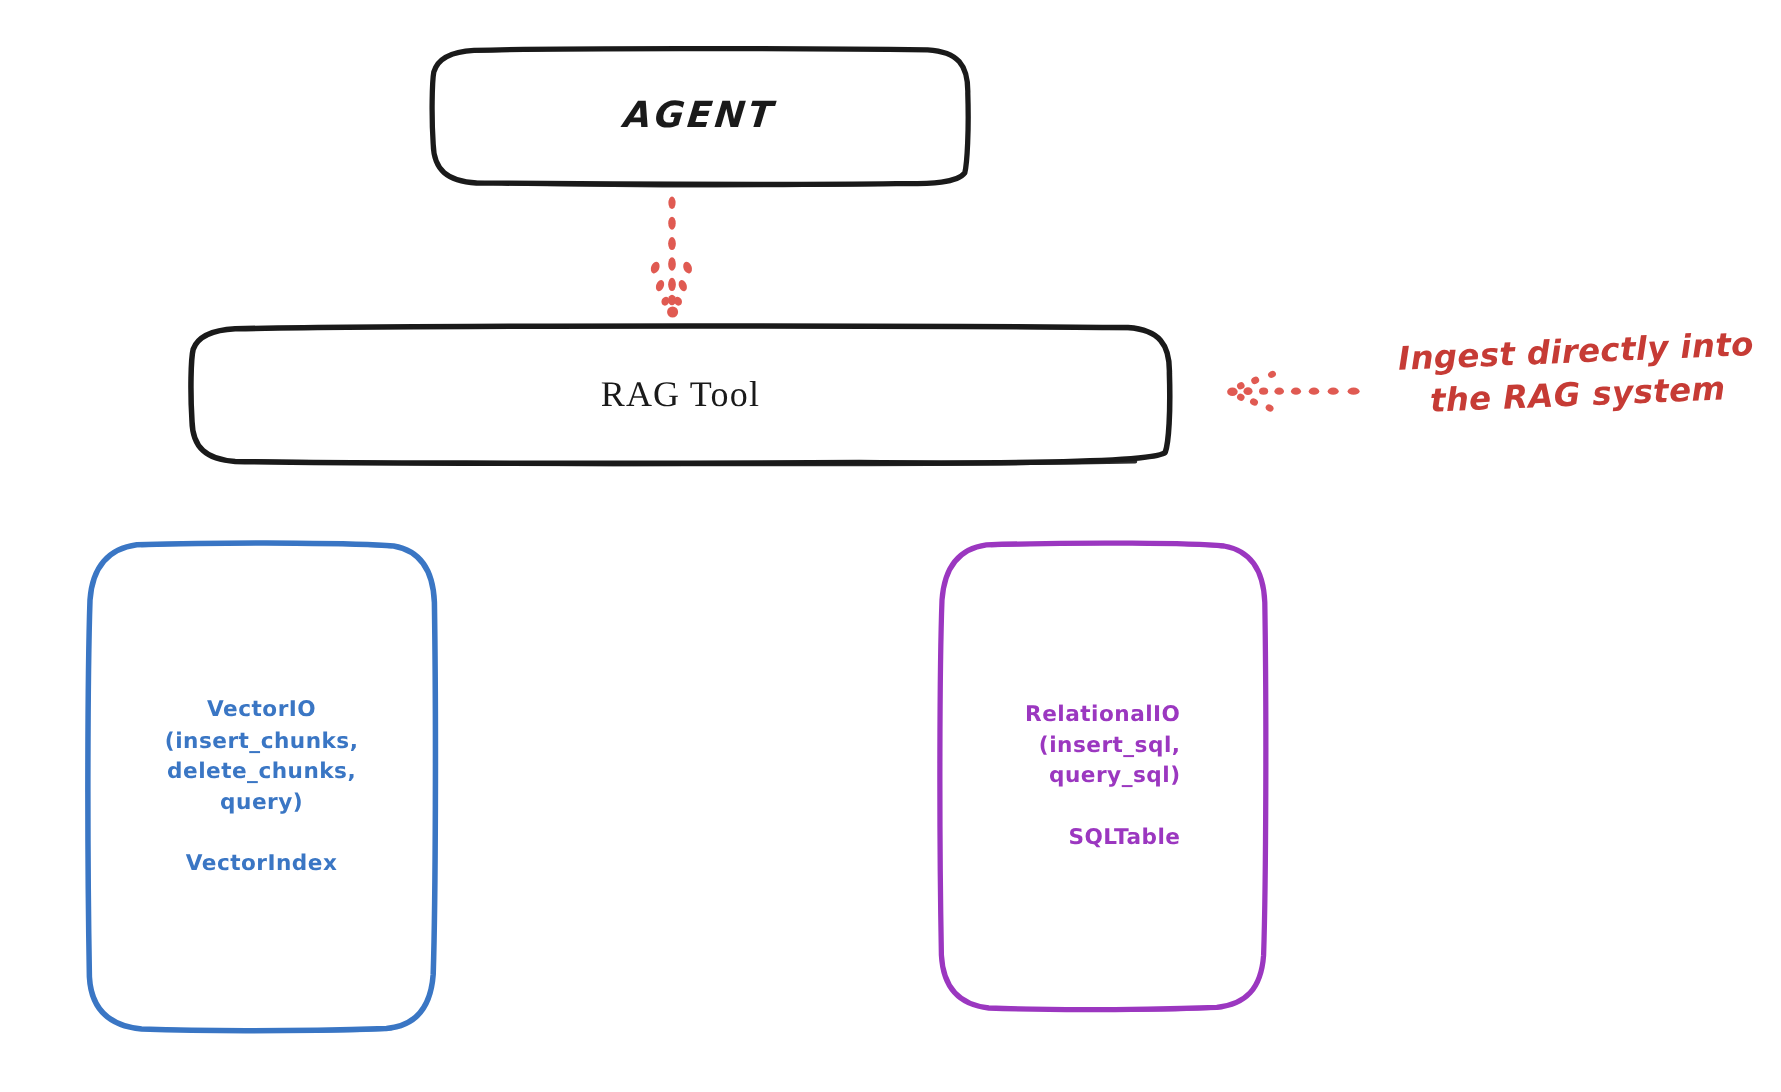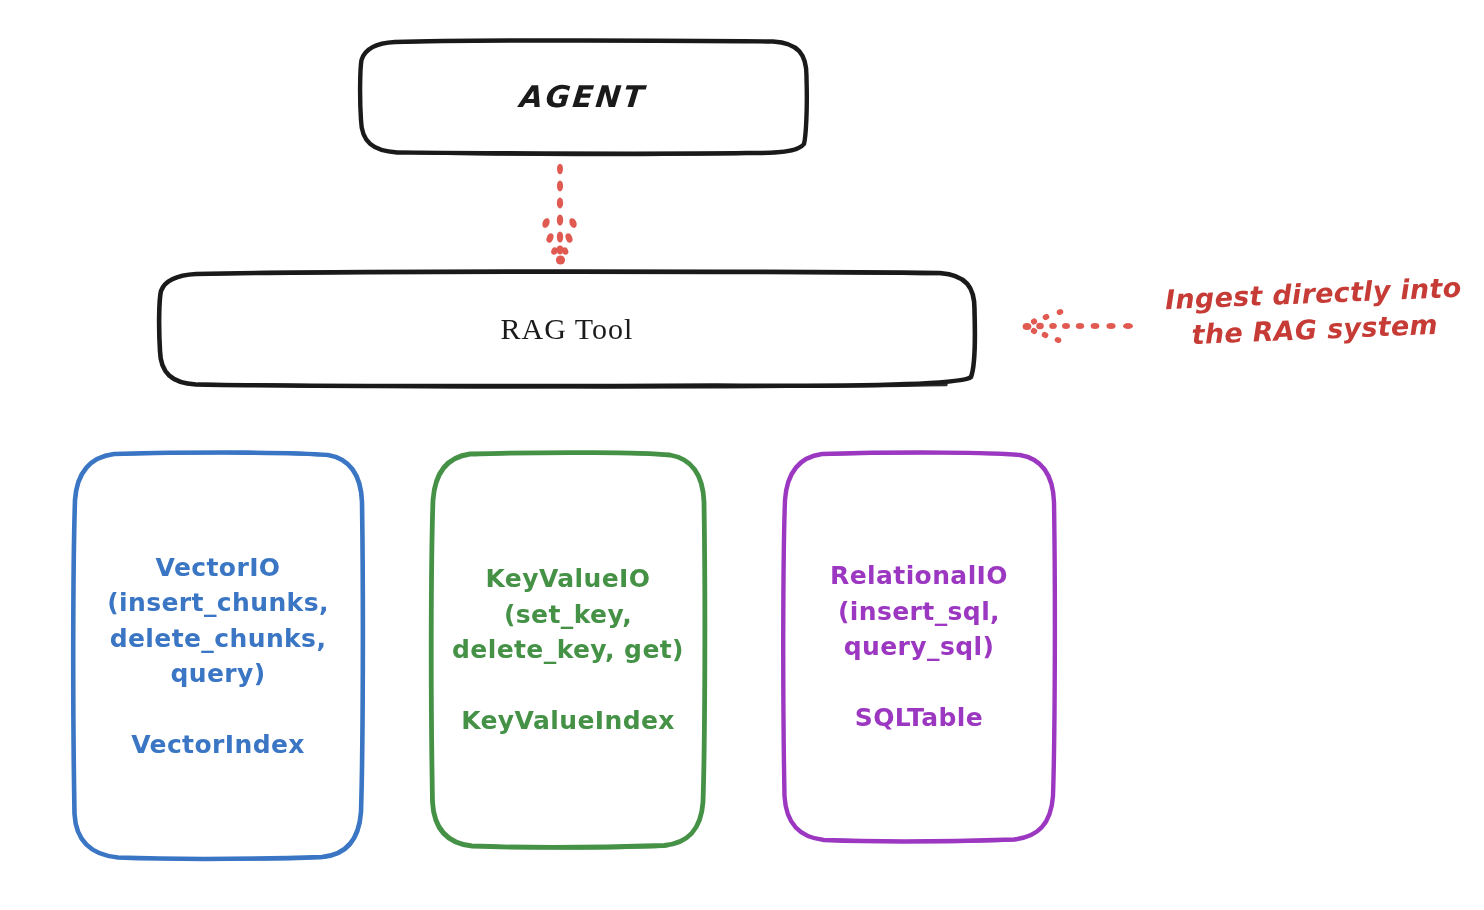--- a/index.html
+++ b/index.html
@@ -69,21 +69,21 @@
     font-family: Liberation Serif, serif;
     font-size: 30px;
     font-weight: 500;
     letter-spacing: 1px;
     color: #1a1a1a;
   }
 
   
   .provider .node-label {
     font-family: "DejaVu Sans", sans-serif;
-    font-size: 25px;
+    font-size: 18px;
     font-weight: 600;
     line-height: 1.42;
   }
 
   #vectorio-node {
     left: 70px;
     top: 450px;
     width: 296px;
     height: 412px;
   }
@@ -96,21 +96,21 @@
     height: 400px;
   }
   #keyvalueio-node .node-label { color: #459247; }
 
   #relationalio-node {
     left: 780px;
     top: 450px;
     width: 278px;
     height: 394px;
   }
-  #relationalio-node .node-label { color: #9b37c0; }
+  #relationalio-node .node-label { color: #9b37c0; text-align: right; }
 
   .node-inner {
     position: relative;
     z-index: 2;
     padding: 0 6px;
   }
 
   .node-border {
     position: absolute;
     left: 0;
@@ -258,41 +258,20 @@
     <div class="node-inner">
       <div class="node-label">VectorIO
 (insert_chunks,
 delete_chunks,
 query)
 
 VectorIndex</div>
     </div>
   </div>
 
-  <div class="node provider" id="keyvalueio-node">
-    <svg class="node-border" viewBox="0 0 280 400" preserveAspectRatio="none">
-      <path d="M 42 4 C 130 1.5, 216 2.5, 242 5
-               C 265 9, 275 26, 276 52
-               C 277.5 146, 277 292, 275 352
-               C 273 380, 260 393, 236 395.5
-               C 158 398, 84 397.5, 44 396
-               C 20 393.5, 6 380, 4.5 352
-               C 2.5 242, 3 106, 5 50
-               C 7 22, 20 7, 42 4 Z" fill="#ffffff" stroke="#459247" stroke-width="4.8" stroke-linecap="round" stroke-linejoin="round"></path>
-      <path d="M 46 4.6 C 124 1.3, 212 2.7, 240 5.4" fill="none" stroke="#459247" stroke-width="3.2" stroke-linecap="round" opacity="0.85"></path>
-      <path d="M 48 395.8 C 132 399, 214 398, 240 395.6" fill="none" stroke="#459247" stroke-width="3.2" stroke-linecap="round" opacity="0.85"></path>
-    </svg>
-    <div class="node-inner">
-      <div class="node-label">KeyValueIO
-(set_key,
-delete_key, get)
-
-KeyValueIndex</div>
-    </div>
-  </div>
 
   <div class="node provider" id="relationalio-node">
     <svg class="node-border" viewBox="0 0 278 394" preserveAspectRatio="none">
       <path d="M 42 4 C 128 1.5, 214 2.5, 240 5
                C 263 9, 273 26, 274 52
                C 275.5 144, 275 286, 273 346
                C 271 374, 258 387, 234 389.5
                C 156 392, 82 391.5, 44 390
                C 20 387.5, 6 374, 4.5 346
                C 2.5 238, 3 104, 5 50

